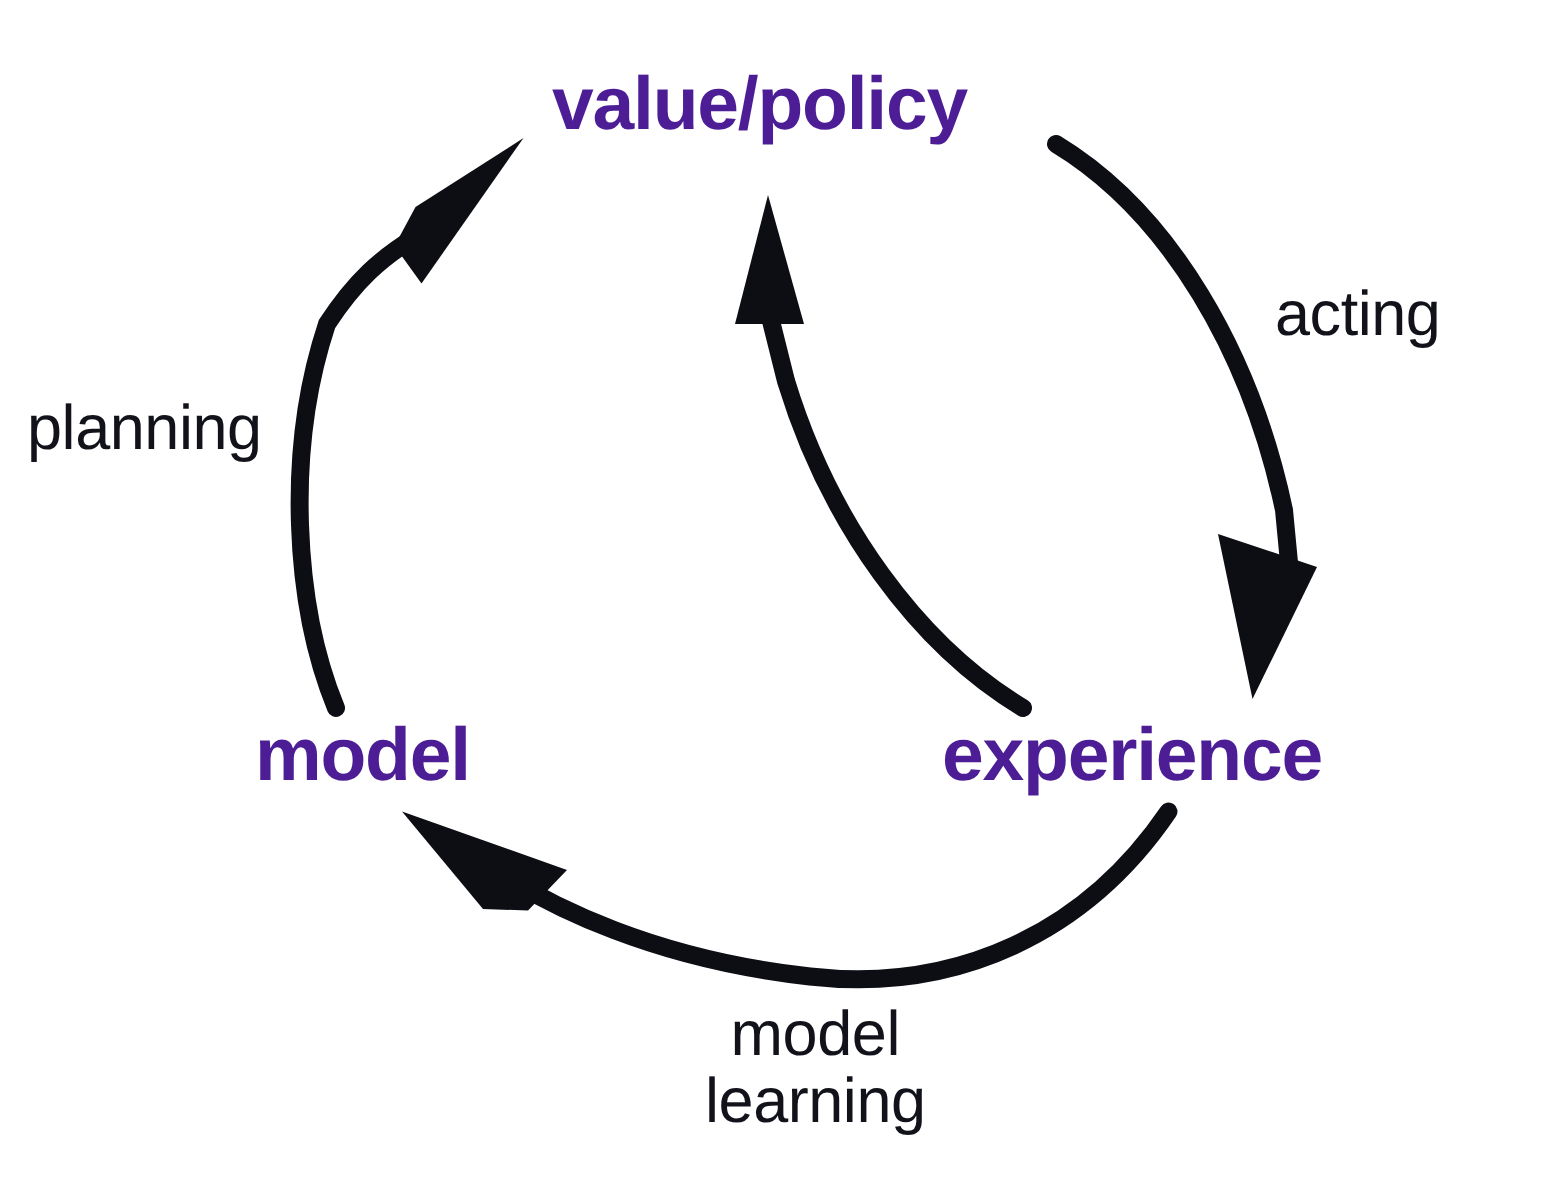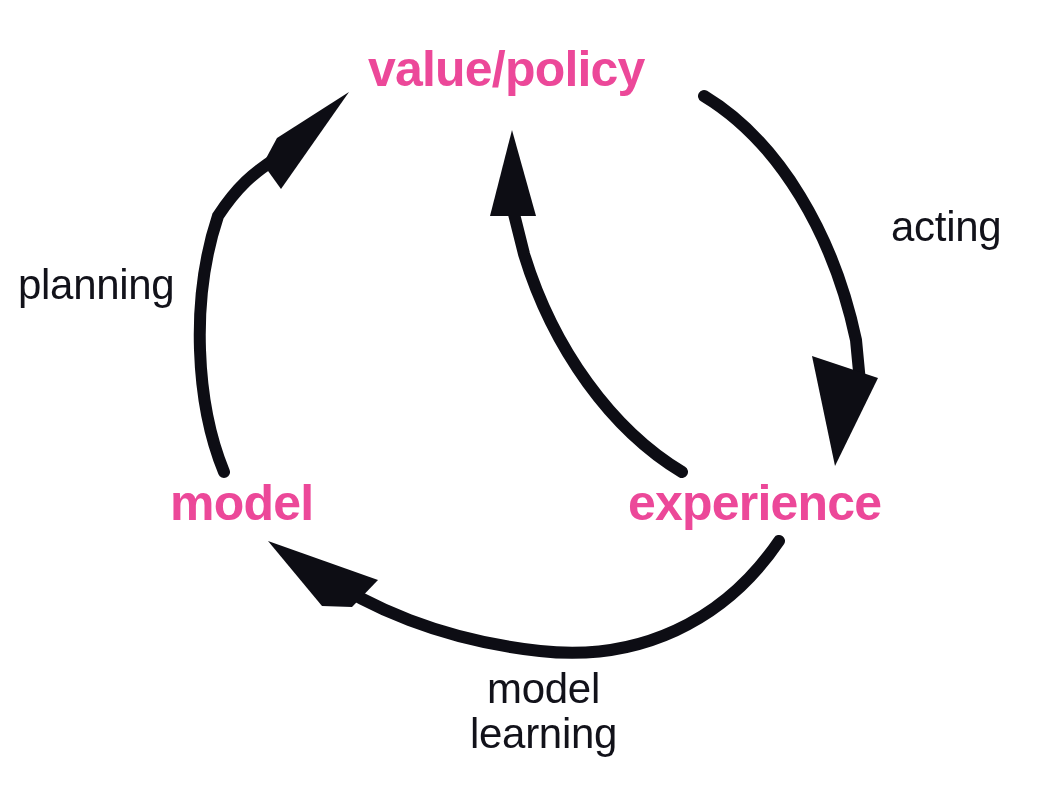--- a/index.html
+++ b/index.html
@@ -29,21 +29,21 @@
     height: 788px;
     display: block;
   }
   .node-label {
     position: absolute;
     font-family: "Liberation Sans", sans-serif;
     font-weight: 700;
     font-size: 50px;
     line-height: 1.02;
     letter-spacing: -0.8px;
-    color: #ec4899;
+    color: #4c1d95;
     white-space: nowrap;
     -webkit-font-smoothing: antialiased;
   }
   .edge-label {
     position: absolute;
     font-family: "Liberation Sans", sans-serif;
     font-weight: 400;
     font-size: 42px;
     line-height: 1.08;
     letter-spacing: -0.3px;
@@ -54,21 +54,21 @@
     text-align: center;
   }
 
   
   #label-value-policy { left: 368px; top: 44px; }
   #label-model        { left: 170px; top: 478px; }
   #label-experience   { left: 628px; top: 478px; }
 
   
   #label-planning       { left: 18px;  top: 262px; }
-  #label-acting         { left: 850px; top: 204px; margin-left: 41px; }
+  #label-acting         { left: 850px; top: 186px; }
   #label-direct-rl      { left: 548px; top: 278px; }
   #label-model-learning { left: 470px; top: 666px; }
 </style>
 </head>
 <body>
 
 <div id="diagram-root">
 
   <svg id="diagram-svg" viewBox="0 0 1044 788" xmlns="http://www.w3.org/2000/svg">
 

